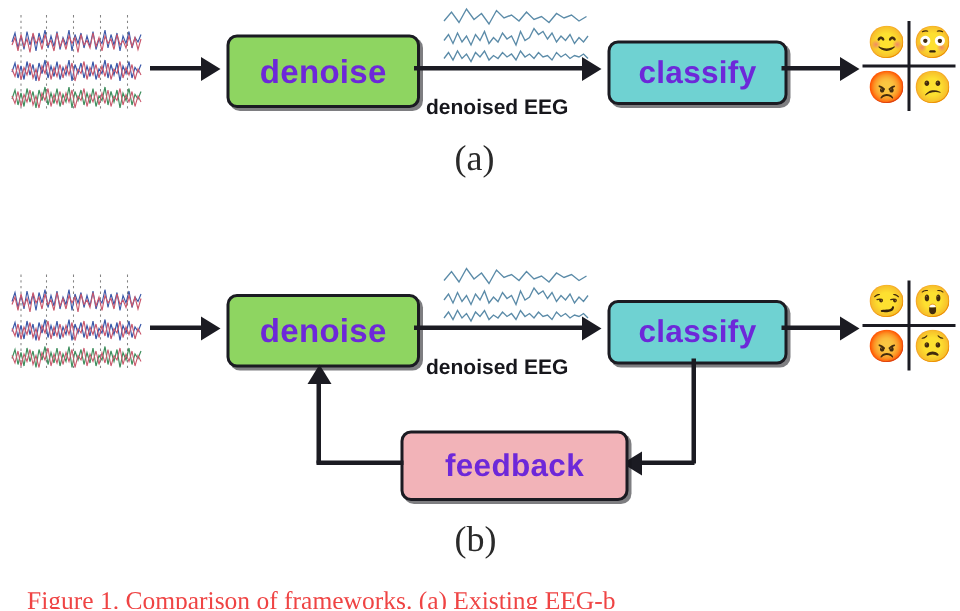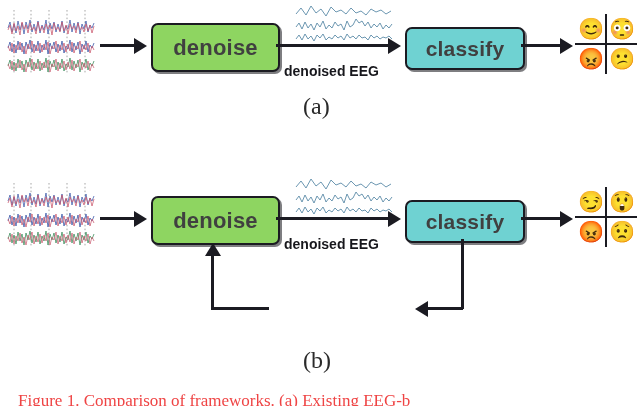--- a/index.html
+++ b/index.html
@@ -3,21 +3,21 @@
 <meta charset="utf-8">
 <style>
   html,body{margin:0;padding:0;background:#ffffff;}
   body{width:640px;height:407px;position:relative;overflow:hidden;
        font-family:"Liberation Sans",sans-serif;}
   .fig{position:absolute;left:0;top:0;width:640px;height:407px;}
 
   
   .box{position:absolute;border:2.5px solid #1b1b22;border-radius:7px;
        display:flex;align-items:center;justify-content:center;
-       font-weight:bold;color:#404040;letter-spacing:.2px;
+       font-weight:bold;color:#6d28d9;letter-spacing:.2px;
        box-shadow:2px 2px 0 rgba(20,20,25,.55);}
   .box.green{background:#8ed561;}
   .box.teal{background:#6fd2d2;}
   .box.pink{background:#f2b3b8;}
 
   .box-a-denoise{left:151px;top:23px;width:125px;height:45px;font-size:22px;}
   .box-a-classify{left:405px;top:27px;width:116px;height:39px;font-size:21px;}
   .box-b-denoise{left:151px;top:196px;width:125px;height:45px;font-size:22px;}
   .box-b-classify{left:405px;top:200px;width:116px;height:39px;font-size:21px;}
   .box-b-feedback{left:267px;top:287px;width:148px;height:43px;font-size:21px;}
@@ -163,20 +163,21 @@
     <div class="emo e-tl">😏</div>
     <div class="emo e-tr">😲</div>
     <div class="emo e-bl">😡</div>
     <div class="emo e-br">😟</div>
   </div>
 
   <div class="ln vl" style="left:461px;top:239px;height:70px;"></div>
   <div class="ln hl" style="left:427px;top:307px;width:36px;"></div>
   <div class="arrow ar-left" style="left:415px;top:301px;"></div>
 
+  <div class="box pink box-b-feedback">feedback</div>
 
   <div class="ln hl" style="left:211px;top:307px;width:58px;"></div>
   <div class="ln vl" style="left:211px;top:256px;height:53px;"></div>
   <div class="arrow ar-up" style="left:204.5px;top:243px;"></div>
 
   <div class="panel-label" style="left:303px;top:347px;">(b)</div>
 
   <div class="caption">Figure 1. Comparison of frameworks. (a) Existing EEG-b</div>
 
 </div>

